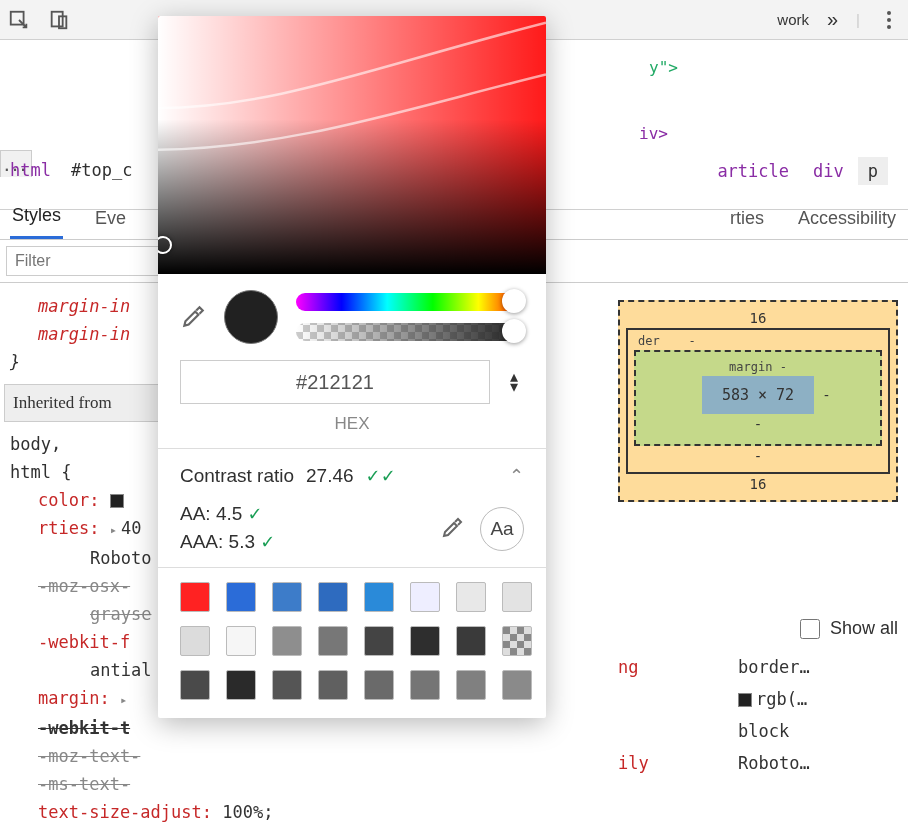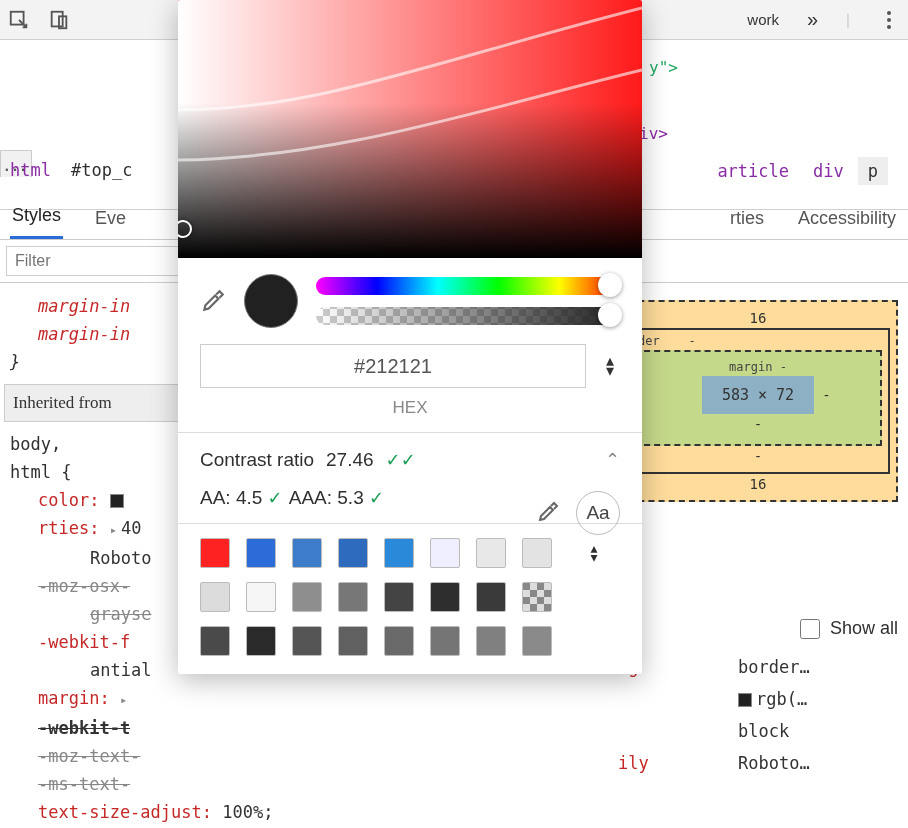--- a/index.html
+++ b/index.html
@@ -1,21 +1,21 @@
 <!DOCTYPE html>
 <html><head>
 <meta charset="utf-8">
 <style>
 * { box-sizing: border-box; margin: 0; padding: 0; }
 body { font-family: -apple-system, "Helvetica Neue", Arial, sans-serif; font-size: 15px; color: #303030; background: #fff; width: 908px; height: 828px; overflow: hidden; position: relative; }
 
 
 .toolbar { height: 40px; background: #f3f3f3; border-bottom: 1px solid #d0d0d0; display: flex; align-items: center; padding: 0 8px; gap: 18px; }
 .tool-icon { width: 22px; height: 22px; display: flex; align-items: center; justify-content: center; color: #555; }
-.toolbar-right { margin-left: auto; display:flex; align-items:center; gap:28px; }
+.toolbar-right { margin-left: auto; display:flex; align-items:center; gap:18px; }
 .tab-label { color: #333; }
 
 
 .breadcrumb-zone { height: 60px; background: #fff; border-bottom: 1px solid #d0d0d0; position: relative; }
 .breadcrumb-more { position:absolute; left:0; top:50px; font-size:22px; color:#555; letter-spacing:2px; background:#f1f1f1; width:32px; text-align:center; border:1px solid #ccc; border-bottom:none;}
 .breadcrumb-items { position:absolute; right:20px; top:18px; display:flex; gap:4px; align-items:center;}
 .crumb { padding: 4px 10px; color: #8a2da5; font-family: Menlo, monospace; font-size:17px; cursor:pointer; }
 .crumb.sel { background:#eee; color:#333; }
 
 
@@ -49,41 +49,41 @@
 .bm-padding { border:2px dashed #333; background:#c5d98a; padding: 10px;}
 .bm-content { background:#8db0c4; padding:10px 20px; color:#333; font-size:15px;}
 .bm-num { font-size:14px; color:#333; padding:2px;}
 .show-all { margin-top:116px; display:flex; gap:10px; align-items:center; font-size:18px; justify-content:flex-end;}
 .computed-list { margin-top:12px; font-family: Menlo, monospace; font-size:17px; line-height:32px;}
 .computed-list .row { display:flex; gap:20px;}
 .computed-list .k { color:#333; width:100px; overflow:hidden; text-overflow:ellipsis;}
 .computed-list .v { color:#333;}
 
 
-.picker { position:absolute; left:158px; top:0; width:464px; background:#fff; box-shadow: 0 6px 28px rgba(0,0,0,.28); border-radius:2px; z-index:50; overflow:hidden;margin-left:20px;}
+.picker { position:absolute; left:158px; top:16px; width:388px; background:#fff; box-shadow: 0 6px 28px rgba(0,0,0,.28); border-radius:2px; z-index:50; overflow:hidden;}
 .sv-panel { height:258px; background: linear-gradient(to top, #000, rgba(0,0,0,0) 60%), linear-gradient(to right, #fff, rgba(255,255,255,0)), #ff1a1a; position:relative;}
 .sv-curve { position:absolute; inset:0; }
 .sv-cursor { position:absolute; left:-4px; bottom:20px; width:18px; height:18px; border:2px solid #fff; border-radius:50%; box-shadow:0 0 4px rgba(0,0,0,.5);}
 .eyedrop-row { display:flex; align-items:center; gap:18px; padding:16px 22px;}
 .eyedropper { width:26px; height:26px; color:#666; cursor:pointer;}
 .big-swatch { width:54px; height:54px; border-radius:50%; background:#212121; border:1px solid #777;}
 .slider-col { flex:1; display:flex; flex-direction:column; gap:12px;}
 .hue-slider { height:18px; border-radius:9px; background: linear-gradient(to right,#f0f,#00f,#0ff,#0f0,#ff0,#f00); position:relative;}
 .alpha-slider { height:18px; border-radius:9px; background: linear-gradient(to right, rgba(33,33,33,0), #212121), repeating-conic-gradient(#ccc 0 25%, #fff 0 50%) 0/14px 14px; position:relative;}
 .slider-thumb { position:absolute; right:-2px; top:-4px; width:24px; height:24px; background:#fff; border-radius:50%; box-shadow:0 1px 4px rgba(0,0,0,.4);}
 .hex-row { display:flex; align-items:center; gap:14px; padding: 0 22px 10px;}
 .hex-input { flex:1; height:44px; border:1px solid #ccc; text-align:center; font-size:20px; color:#555;}
 .hex-stepper { width:20px; font-size:16px; color:#333; cursor:pointer; line-height:10px; text-align:center;}
 .hex-label { text-align:center; color:#888; font-size:17px; padding-bottom:14px;}
 .divider { height:1px; background:#ddd;}
 .contrast-row { display:flex; align-items:center; padding:16px 22px; gap:12px; font-size:19px;}
 .contrast-val { font-weight:400;}
 .check { color:#1a9e55; font-size:18px;}
 .expand { margin-left:auto; color:#888; font-size:18px; cursor:pointer;}
-.aa-row { padding: 0 22px 14px; font-size:19px; display:flex; gap:6px;}
+.aa-row { padding: 0 22px 14px; font-size:19px; display:flex; flex-direction:column; gap:6px;}
 .aa-right { position:absolute; right:22px; display:flex; align-items:center; gap:14px;}
 .aa-circle { width:44px; height:44px; border:1px solid #bbb; border-radius:50%; display:flex; align-items:center; justify-content:center; font-size:19px; color:#444;}
 .palette { padding: 14px 22px 18px; display:grid; grid-template-columns: repeat(8, 32px) 1fr; gap:14px 14px; align-items:center;}
 .pswatch { width:30px; height:30px; border:1px solid #bbb; border-radius:2px;}
 .pswatch.checker { background: repeating-conic-gradient(#888 0 25%, #ddd 0 50%) 0/14px 14px;}
 </style>
 </head>
 <body>
 
 <div class="toolbar">

